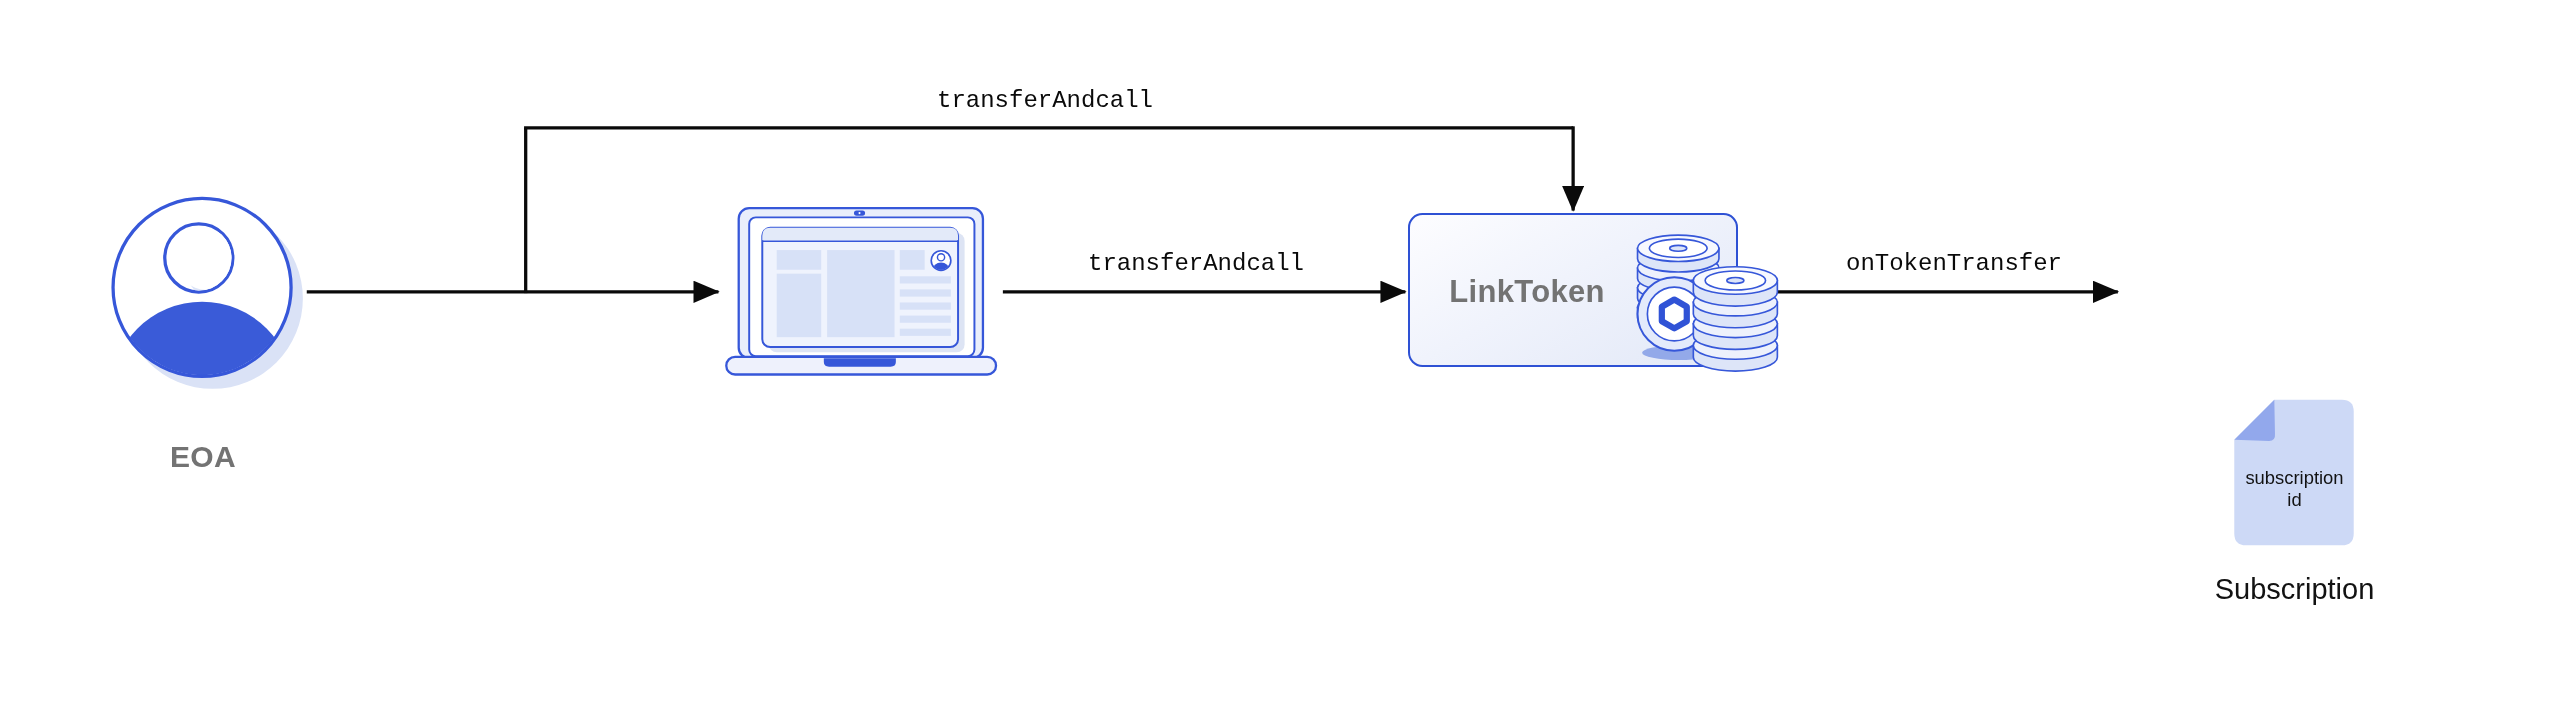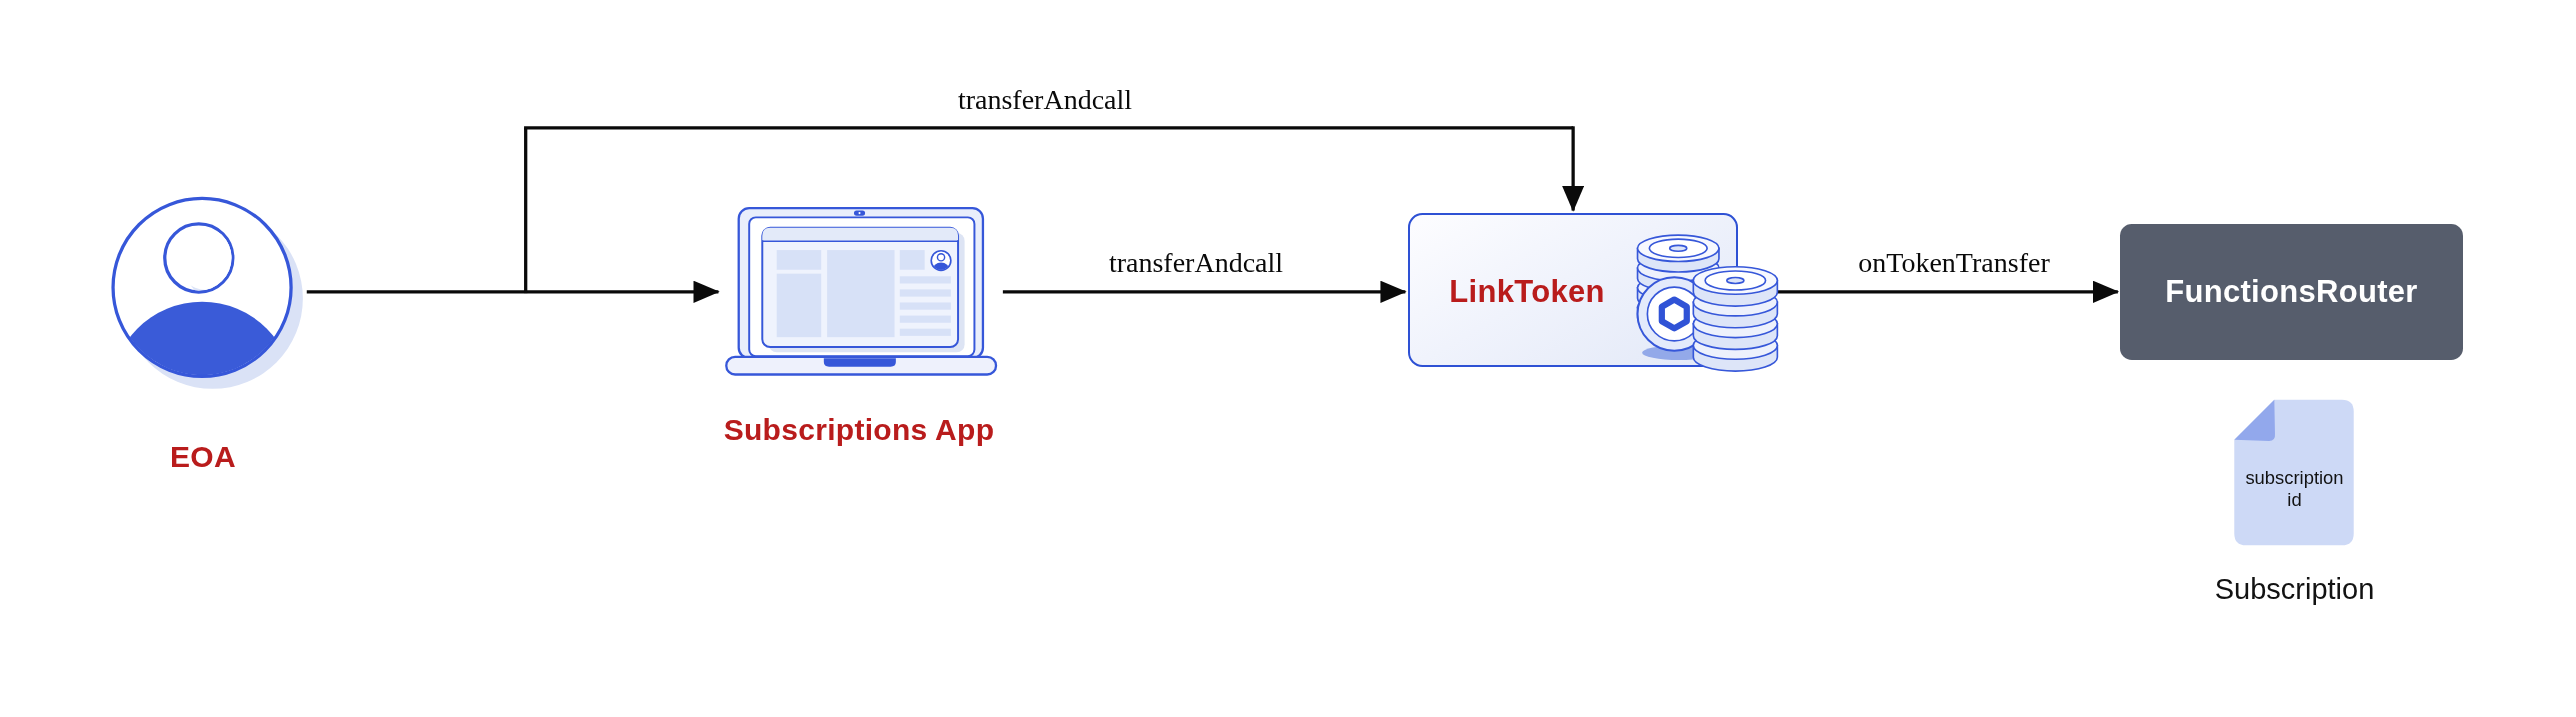--- a/index.html
+++ b/index.html
@@ -7,25 +7,25 @@
           font-family:"Liberation Sans",sans-serif;}
   .abs{position:absolute;}
   svg{display:block;}
   #connectors{position:absolute;left:0;top:0;z-index:1;pointer-events:none;}
   .node-box{position:absolute;z-index:2;box-sizing:border-box;}
   #linktoken-box{left:1408px;top:213px;width:330px;height:154px;border:2.6px solid #2e51d4;border-radius:14.4px;
                  background:linear-gradient(150deg,#fdfdff 0%,#f0f3fc 45%,#e2e8f7 100%);}
   #functionsrouter-box{left:2120px;top:224px;width:343px;height:136px;border-radius:11.8px;background:#565d6c;
                        display:flex;align-items:center;justify-content:center;}
   .node-label{position:absolute;z-index:4;transform:translate(-50%,-50%);font-weight:bold;
-              color:#b91c1c;font-size:30px;letter-spacing:0.3px;white-space:nowrap;}
+              color:#737373;font-size:30px;letter-spacing:0.3px;white-space:nowrap;}
   .node-label.big{font-size:31px;}
   .router-label{color:#ffffff;font-size:31px;font-weight:bold;letter-spacing:0.3px;white-space:nowrap;}
   .mono-label{position:absolute;z-index:4;transform:translate(-50%,-50%);
-              font-family:Liberation Serif, serif;font-size:28px;color:#0a0a0a;white-space:nowrap;}
+              font-family:Liberation Mono, monospace;font-size:24px;color:#0a0a0a;white-space:nowrap;}
   .icon{position:absolute;z-index:3;}
   #doc-text{left:2234px;top:467px;width:121px;z-index:4;text-align:center;
             font-size:18.4px;line-height:22px;color:#121212;}
   #doc-caption{left:2183px;top:572px;width:223px;z-index:4;text-align:center;
                font-size:29px;line-height:34px;color:#121212;}
 </style>
 </head>
 <body>
 
 <div id="canvas">
@@ -136,32 +136,28 @@
         <path d="M98 116 L98 134 A64 21 0 0 0 226 134 L226 116 Z" fill="#dde5f8"></path>
         <ellipse cx="162" cy="116" rx="64" ry="21" fill="#edf1fc"></ellipse>
         <path d="M98 83 L98 101 A64 21 0 0 0 226 101 L226 83 Z" fill="#dde5f8"></path>
         <ellipse cx="162" cy="83" rx="64" ry="21" fill="#f6f8fe"></ellipse>
         <ellipse cx="162" cy="83" rx="46" ry="14.5" fill="#ffffff"></ellipse>
         <ellipse cx="162" cy="83" rx="13" ry="4.5" fill="#dce4f8"></ellipse>
       </g>
     </g>
   </svg>
 
-  <div id="functionsrouter-box" class="node-box">
-    <span class="router-label">FunctionsRouter</span>
-  </div>
 
   <svg class="icon" style="left:2231px;top:397px" width="126" height="151" viewBox="0 0 192 230">
     <path d="M66 4 H169 Q187 4 187 22 V208 Q187 226 169 226 H23 Q5 226 5 208 V65 Z" fill="#cdd9f6"></path>
     <path d="M66 4 L5 65 L58 67 Q68 67 67 56 Z" fill="#92a8ec"></path>
   </svg>
 
   <div class="node-label" style="left:203px;top:457px">EOA</div>
 
-  <div class="node-label" style="left:859px;top:430px">Subscriptions App</div>
 
   <div class="node-label big" style="left:1527px;top:292px">LinkToken</div>
 
   <div class="mono-label" style="left:1045px;top:100px">transferAndcall</div>
 
   <div class="mono-label" style="left:1196px;top:263px">transferAndcall</div>
 
   <div class="mono-label" style="left:1954px;top:263px">onTokenTransfer</div>
 
   <div id="doc-text" class="abs">

